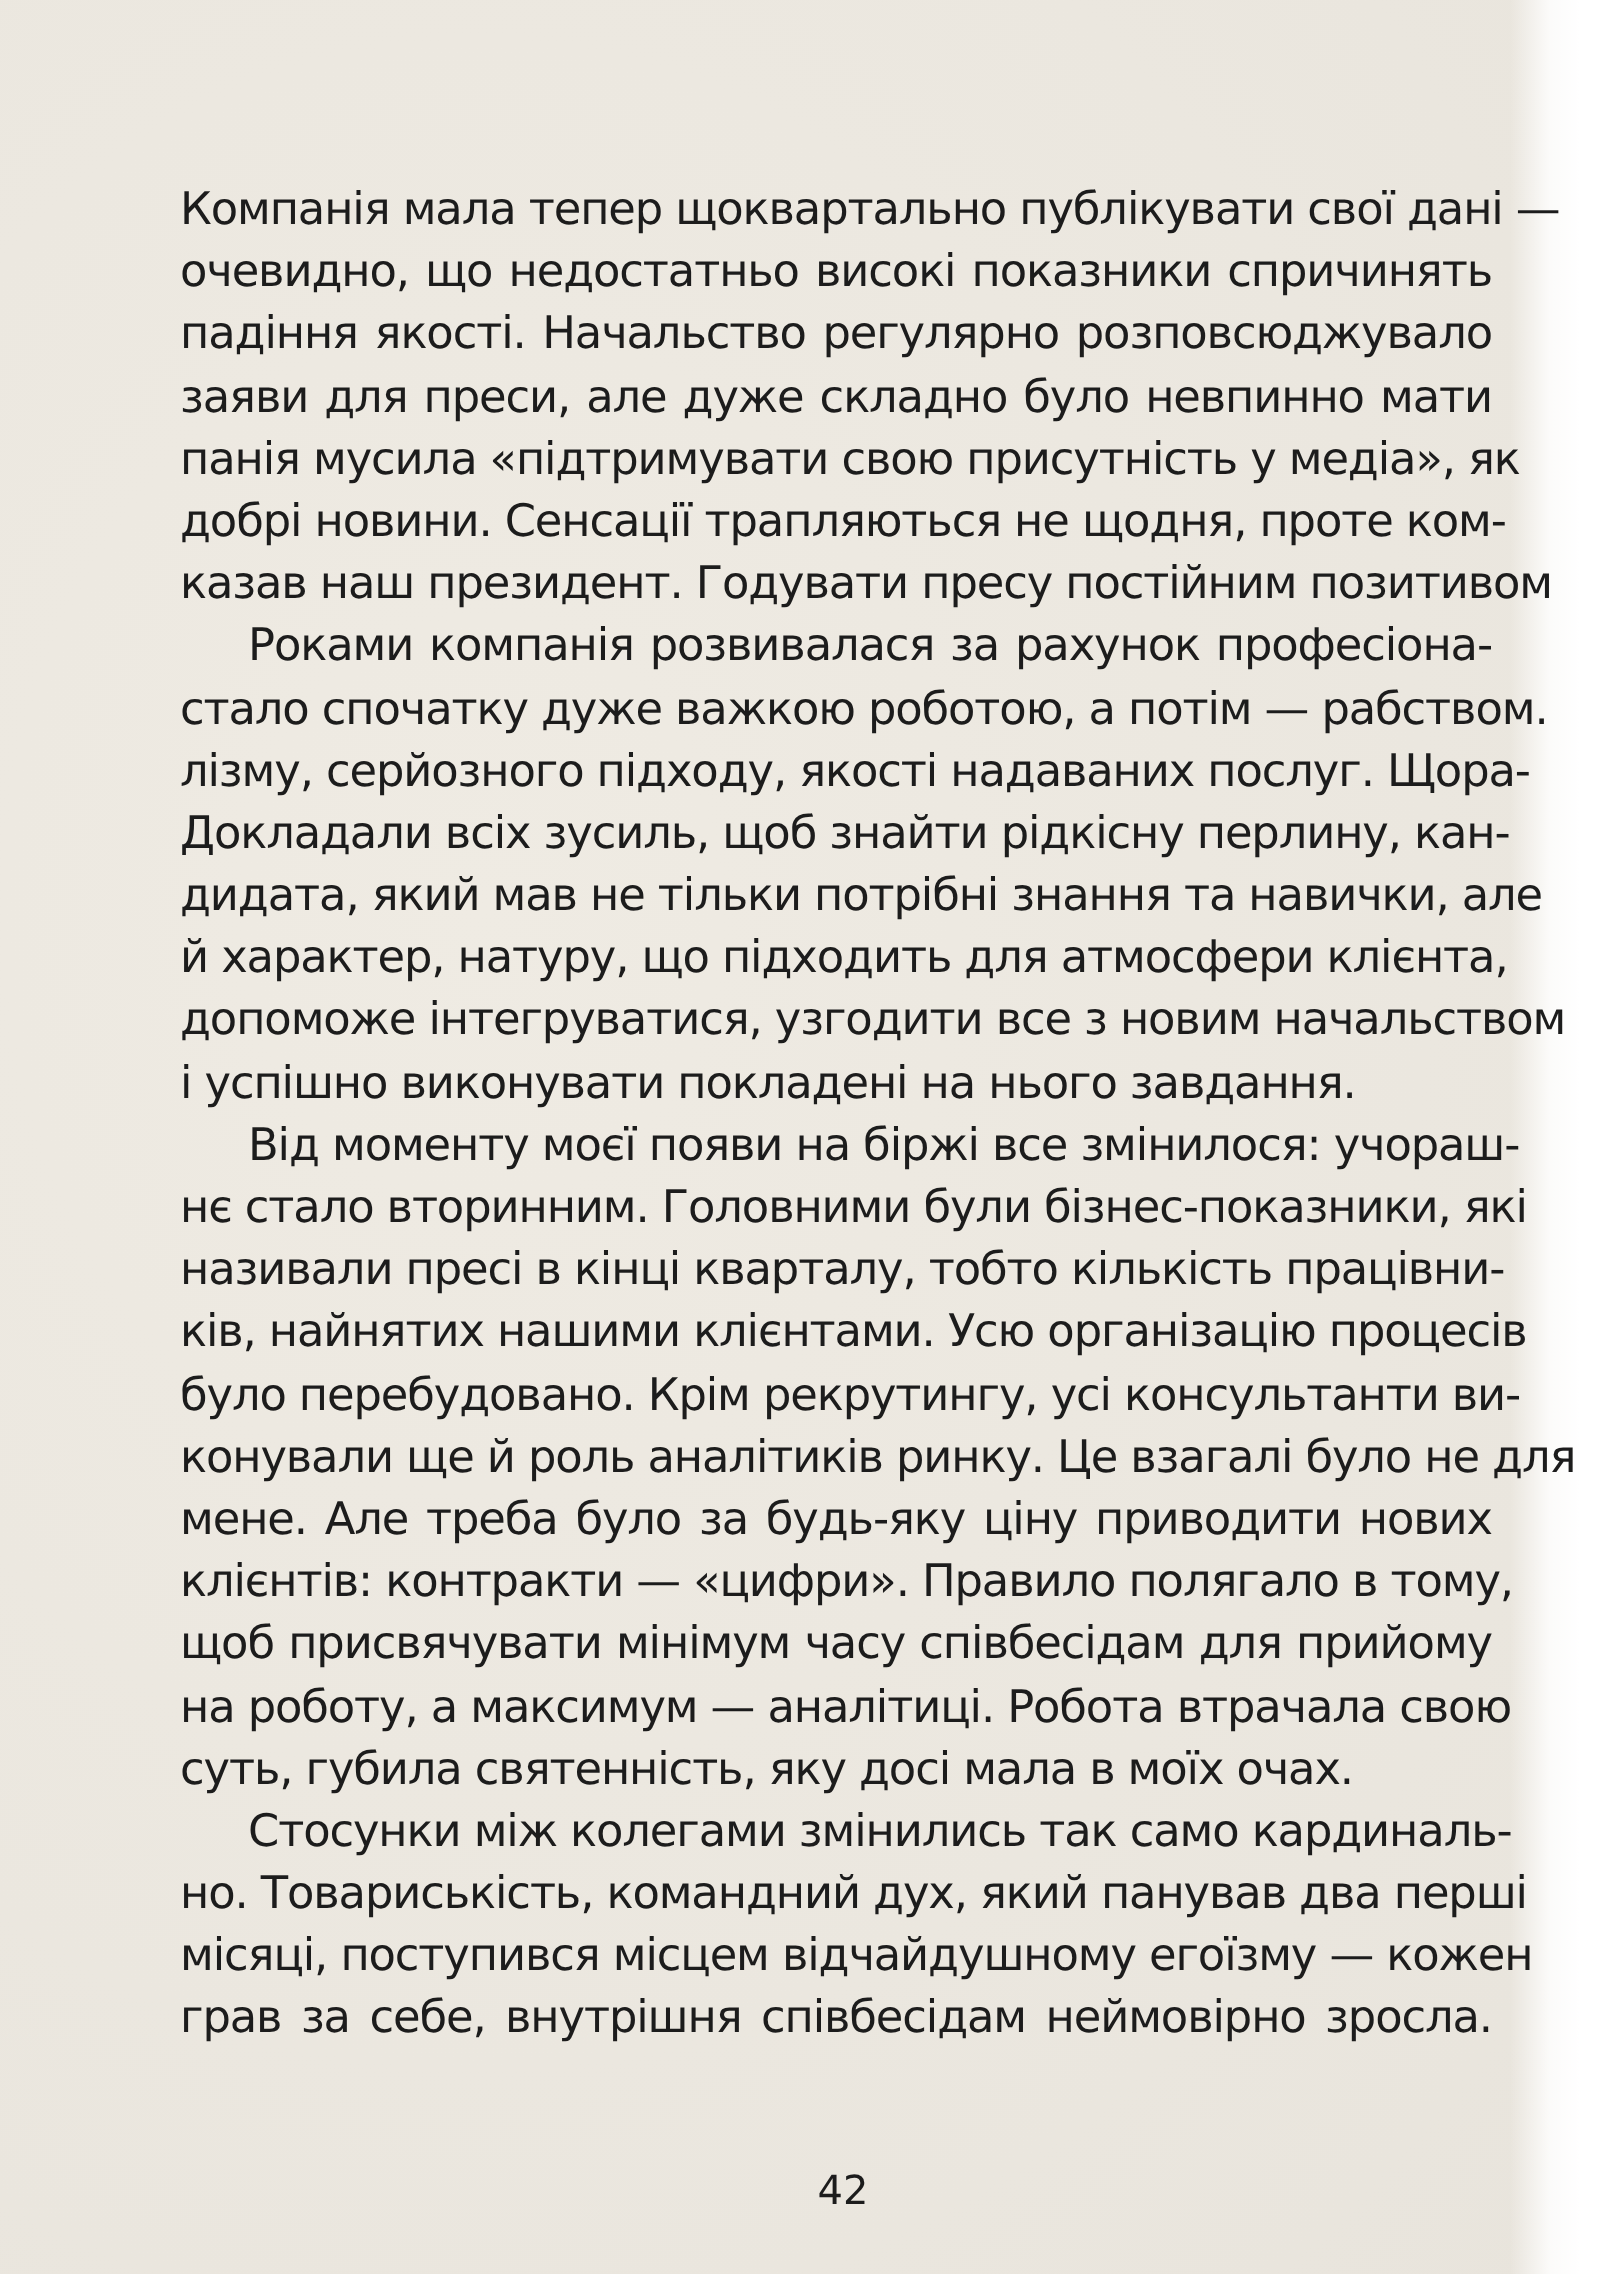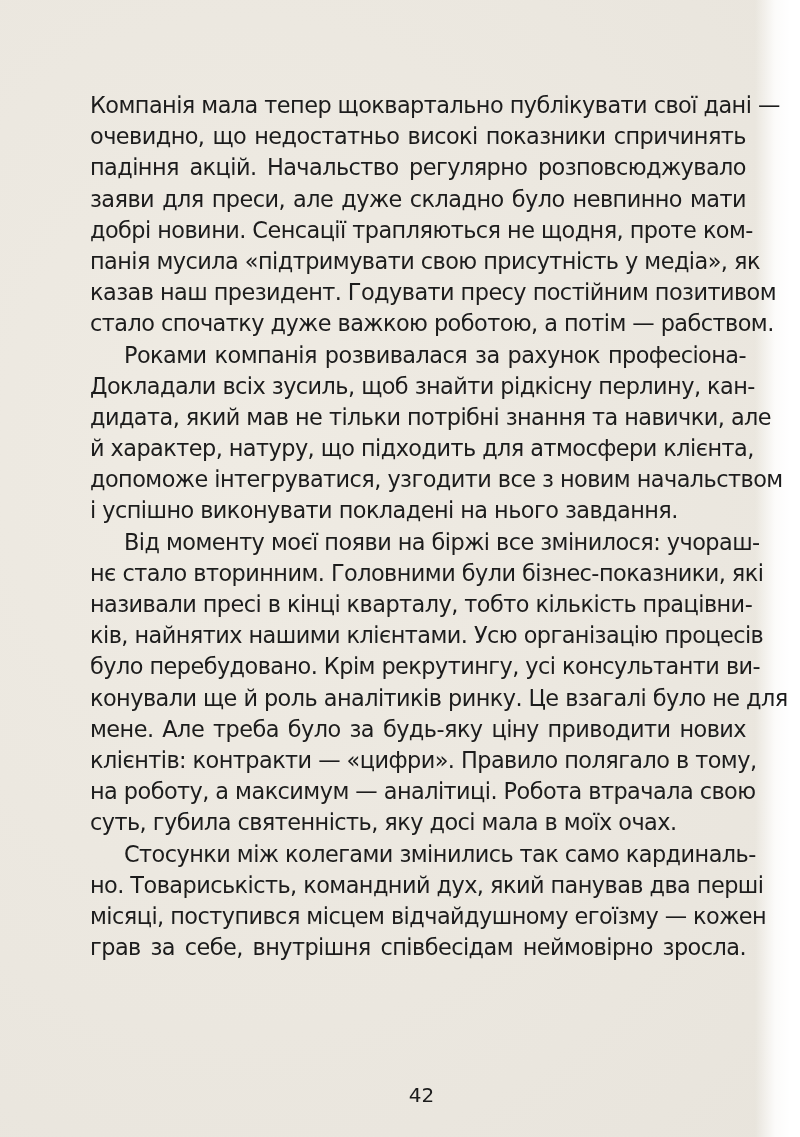--- a/index.html
+++ b/index.html
@@ -58,42 +58,44 @@
     }
   </style>
 </head>
 <body>
 
 <div class="paper">
   <div class="page-body">
 
     <span class="line">Компанія мала тепер щоквартально публікувати свої дані —</span>
     <span class="line">очевидно, що недостатньо високі показники спричинять</span>
-    <span class="line">падіння акцій. Начальство регулярно розповсюджувало</span>
+    <span class="line">падіння якості. Начальство регулярно розповсюджувало</span>
     <span class="line">заяви для преси, але дуже складно було невпинно мати</span>
+    <span class="line">панія мусила «підтримувати свою присутність у медіа», як</span>
     <span class="line">добрі новини. Сенсації трапляються не щодня, проте ком-</span>
-    <span class="line">панія мусила «підтримувати свою присутність у медіа», як</span>
     <span class="line">казав наш президент. Годувати пресу постійним позитивом</span>
+    <span class="line indent">Роками компанія розвивалася за рахунок професіона-</span>
+
     <span class="line">стало спочатку дуже важкою роботою, а потім — рабством.</span>
-
-    <span class="line indent">Роками компанія розвивалася за рахунок професіона-</span>
+    <span class="line">лізму, серйозного підходу, якості надаваних послуг. Щора-</span>
     <span class="line">Докладали всіх зусиль, щоб знайти рідкісну перлину, кан-</span>
     <span class="line">дидата, який мав не тільки потрібні знання та навички, але</span>
     <span class="line">й характер, натуру, що підходить для атмосфери клієнта,</span>
     <span class="line">допоможе інтегруватися, узгодити все з новим начальством</span>
     <span class="line last">і успішно виконувати покладені на нього завдання.</span>
 
     <span class="line indent">Від моменту моєї появи на біржі все змінилося: учораш-</span>
     <span class="line">нє стало вторинним. Головними були бізнес-показники, які</span>
     <span class="line">називали пресі в кінці кварталу, тобто кількість працівни-</span>
     <span class="line">ків, найнятих нашими клієнтами. Усю організацію процесів</span>
     <span class="line">було перебудовано. Крім рекрутингу, усі консультанти ви-</span>
     <span class="line">конували ще й роль аналітиків ринку. Це взагалі було не для</span>
     <span class="line">мене. Але треба було за будь-яку ціну приводити нових</span>
     <span class="line">клієнтів: контракти — «цифри». Правило полягало в тому,</span>
+    <span class="line">щоб присвячувати мінімум часу співбесідам для прийому</span>
     <span class="line">на роботу, а максимум — аналітиці. Робота втрачала свою</span>
     <span class="line last">суть, губила святенність, яку досі мала в моїх очах.</span>
 
     <span class="line indent">Стосунки між колегами змінились так само кардиналь-</span>
     <span class="line">но. Товариськість, командний дух, який панував два перші</span>
     <span class="line">місяці, поступився місцем відчайдушному егоїзму — кожен</span>
     <span class="line">грав за себе, внутрішня співбесідам неймовірно зросла.</span>
   </div>
 
   <div class="page-number">42</div>

